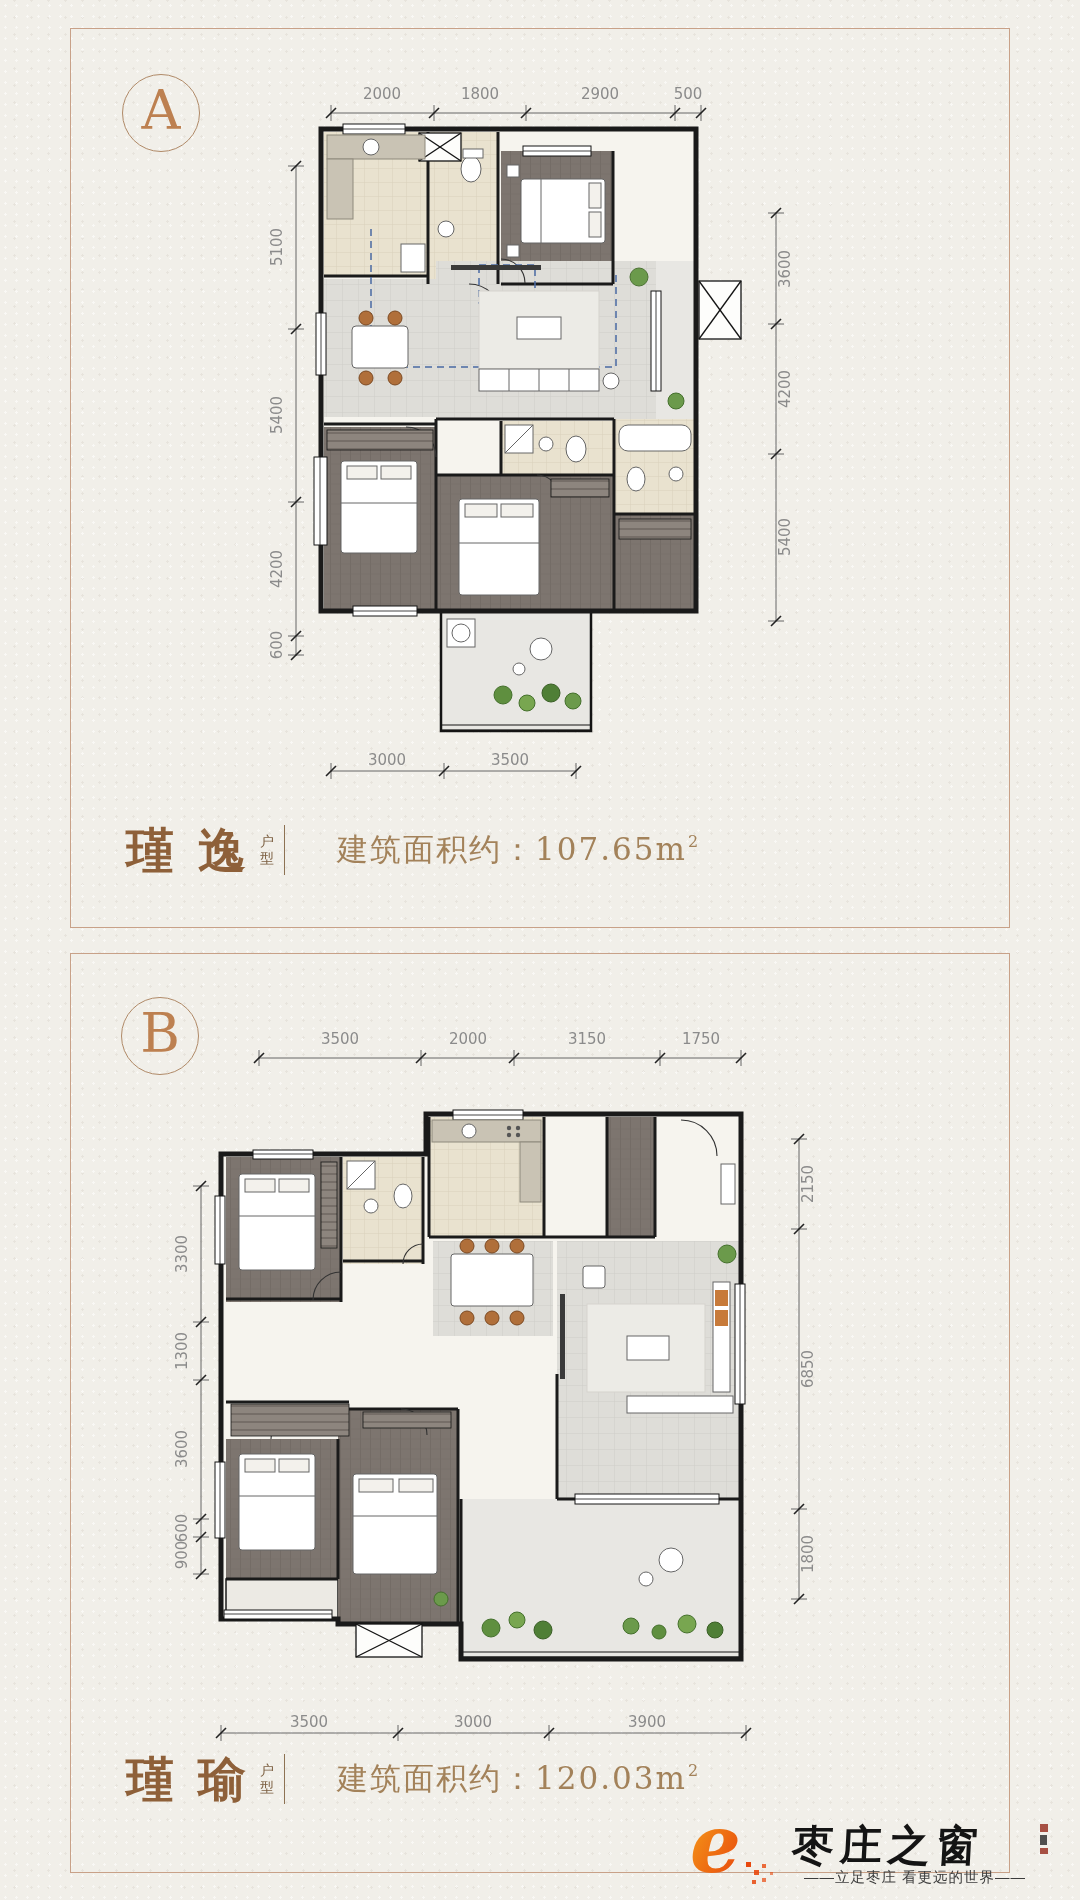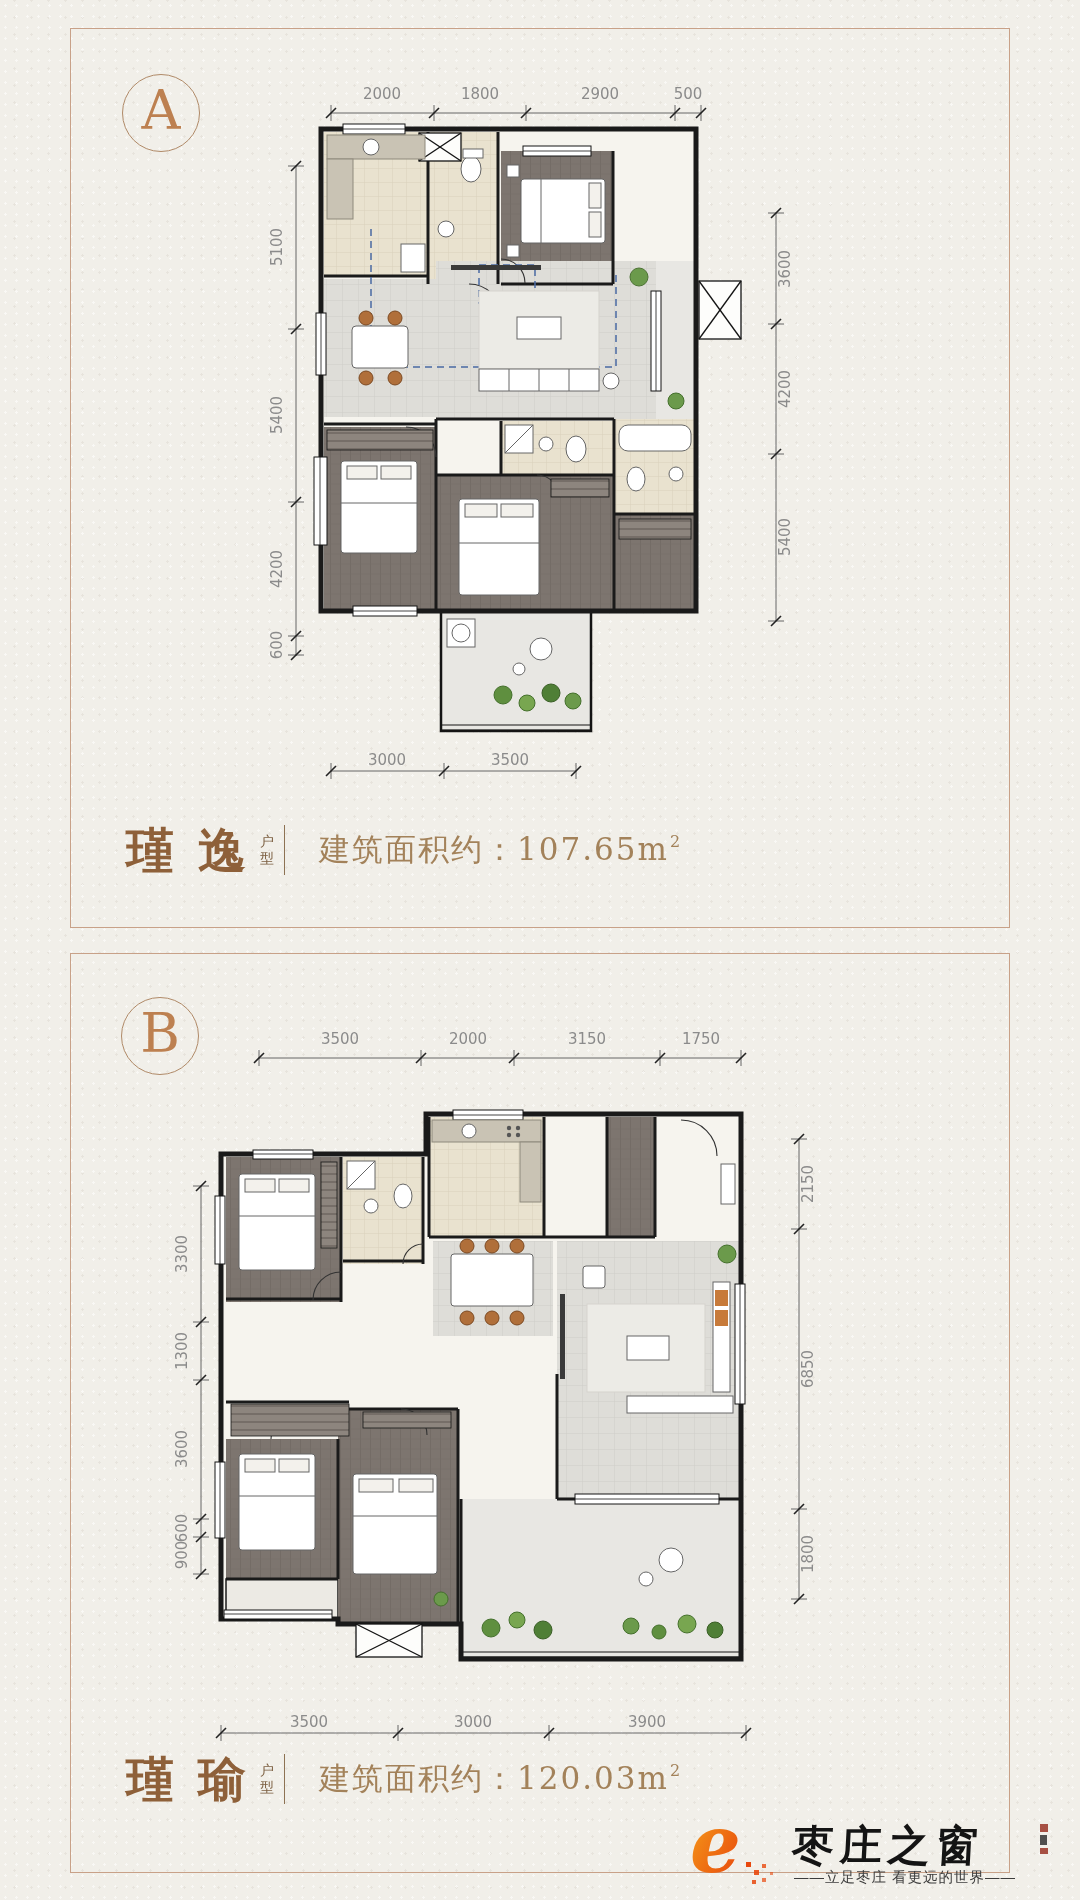--- a/index.html
+++ b/index.html
@@ -41,35 +41,35 @@
   .cap-type{
     display:flex;flex-direction:column;justify-content:center;
     font-family:"DejaVu Serif",serif;font-size:14px;color:#7c5f41;line-height:1.2;
     margin:0 10px 0 -10px;
   }
   .cap-div{width:1px;height:50px;background:#8d7253;margin-right:18px;}
   .cap-desc{
     font-family:"DejaVu Serif",serif;font-size:31px;color:#a3825a;letter-spacing:2px;
     display:flex;align-items:baseline;white-space:nowrap;
   }
-  .cap-area{margin-left:16px;}
+  .cap-area{margin-left:34px;}
   .cap-sup{font-size:16px;position:relative;top:-13px;margin-left:1px;}
   .logo{position:absolute;left:688px;top:1800px;width:392px;height:100px;}
   .logo-mark{position:absolute;left:0;top:6px;width:92px;height:92px;}
   .logo-name{
     position:absolute;left:104px;top:18px;
     font-family:"DejaVu Serif",serif;font-weight:bold;font-size:42px;color:#141414;
     letter-spacing:6px;transform:skewX(-3deg);white-space:nowrap;
   }
   .logo-seal{position:absolute;left:352px;top:24px;display:flex;flex-direction:column;gap:3px;}
   .logo-seal i{display:block;width:8px;height:8px;background:#9a3426;opacity:.85;}
   .logo-seal i:nth-child(2){background:#333;height:10px;width:7px;}
   .logo-seal i:nth-child(3){background:#9a3426;height:6px;}
   .logo-tagline{
-    position:absolute;left:106px;top:68px;font-size:14.5px;color:#3c3c3c;
+    position:absolute;left:116px;top:68px;font-size:14.5px;color:#3c3c3c;
     letter-spacing:1px;white-space:nowrap;
   }
 </style>
 </head>
 <body>
 
 <div class="page">
 
 <svg width="0" height="0" style="position:absolute">
   <defs>

